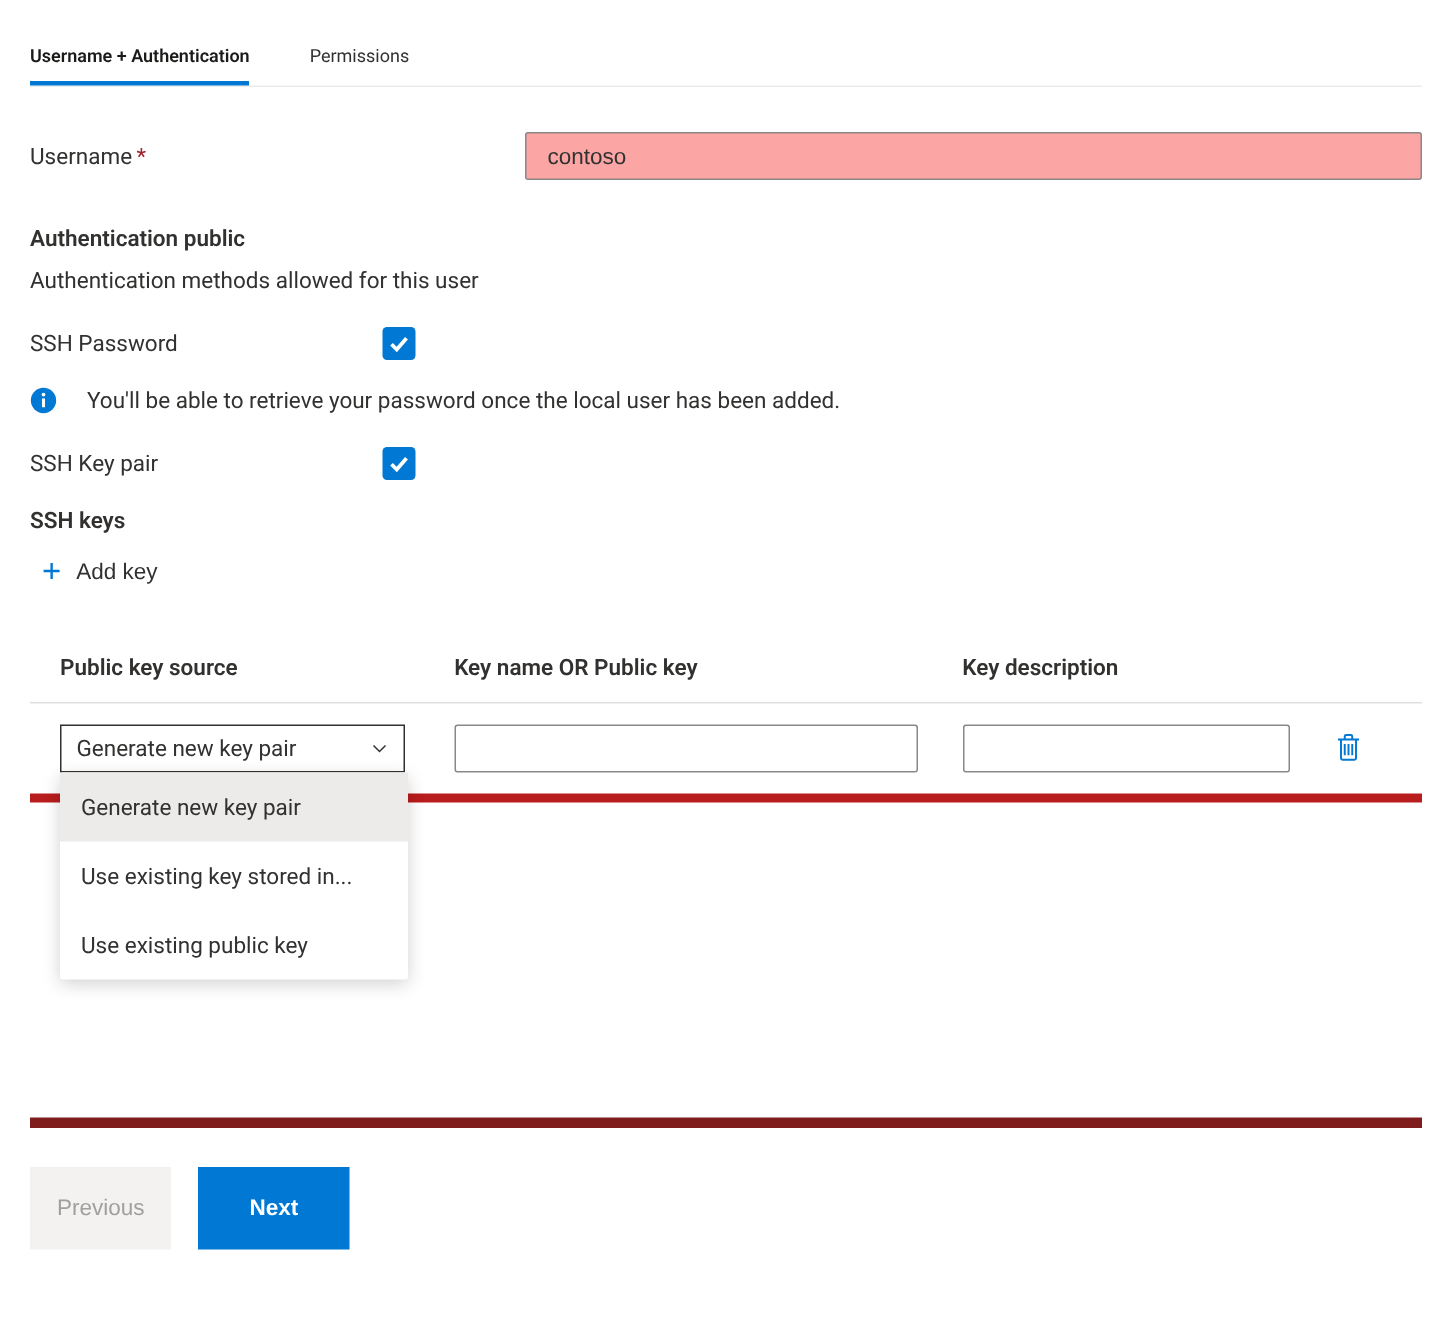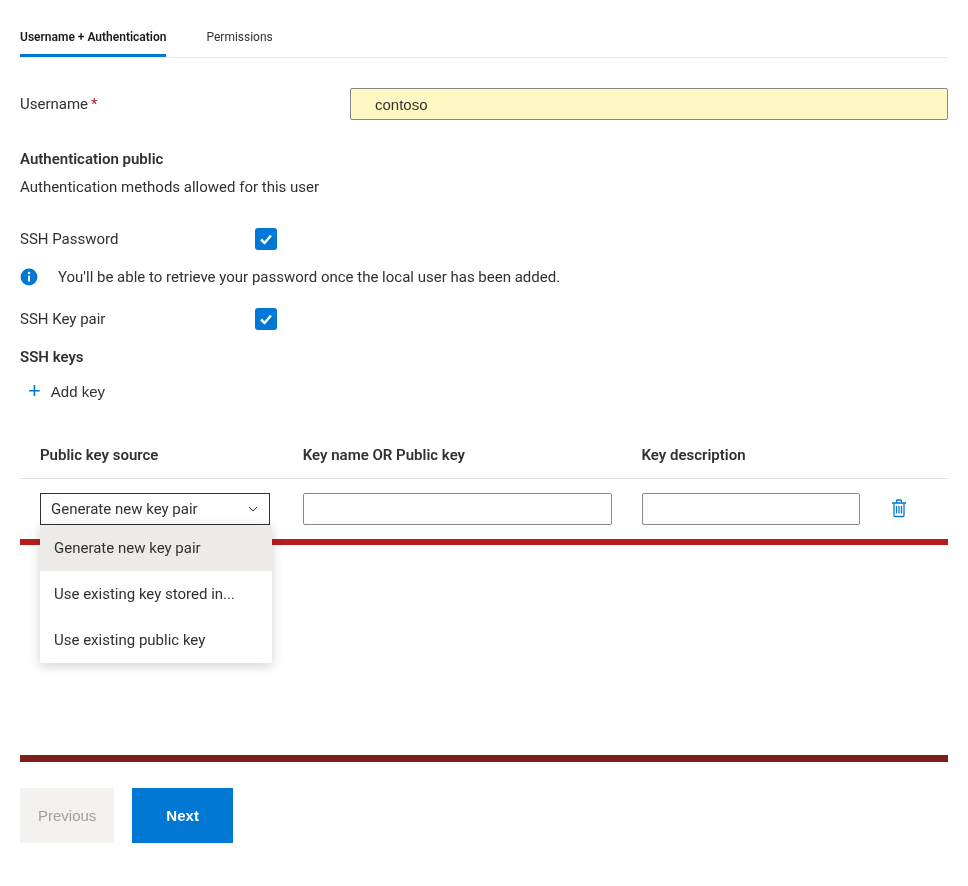--- a/index.html
+++ b/index.html
@@ -43,37 +43,37 @@
       font-size: 15px;
       color: #323130;
     }
     .required {
       color: #a4262c;
       margin-left: 3px;
     }
     .text-input {
       flex: 1;
       height: 32px;
-      padding: 4px 24px;
+      padding: 4px 14px;
       border: 1px solid #8a8886;
       border-radius: 2px;
       font-size: 15px;
       color: #323130;
-      background: #fef9c3;
+      background: #fca5a5;
     }
     .section-header {
       font-size: 15px;
       font-weight: 600;
       color: #323130;
       margin-bottom: 10px;
     }
     .section-sub {
       font-size: 15px;
       color: #323130;
-      margin-bottom: 32px;
+      margin-bottom: 22px;
     }
     .check-row {
       display: flex;
       align-items: center;
       margin-bottom: 18px;
     }
     .check-label {
       width: 235px;
       font-size: 15px;
       color: #323130;

